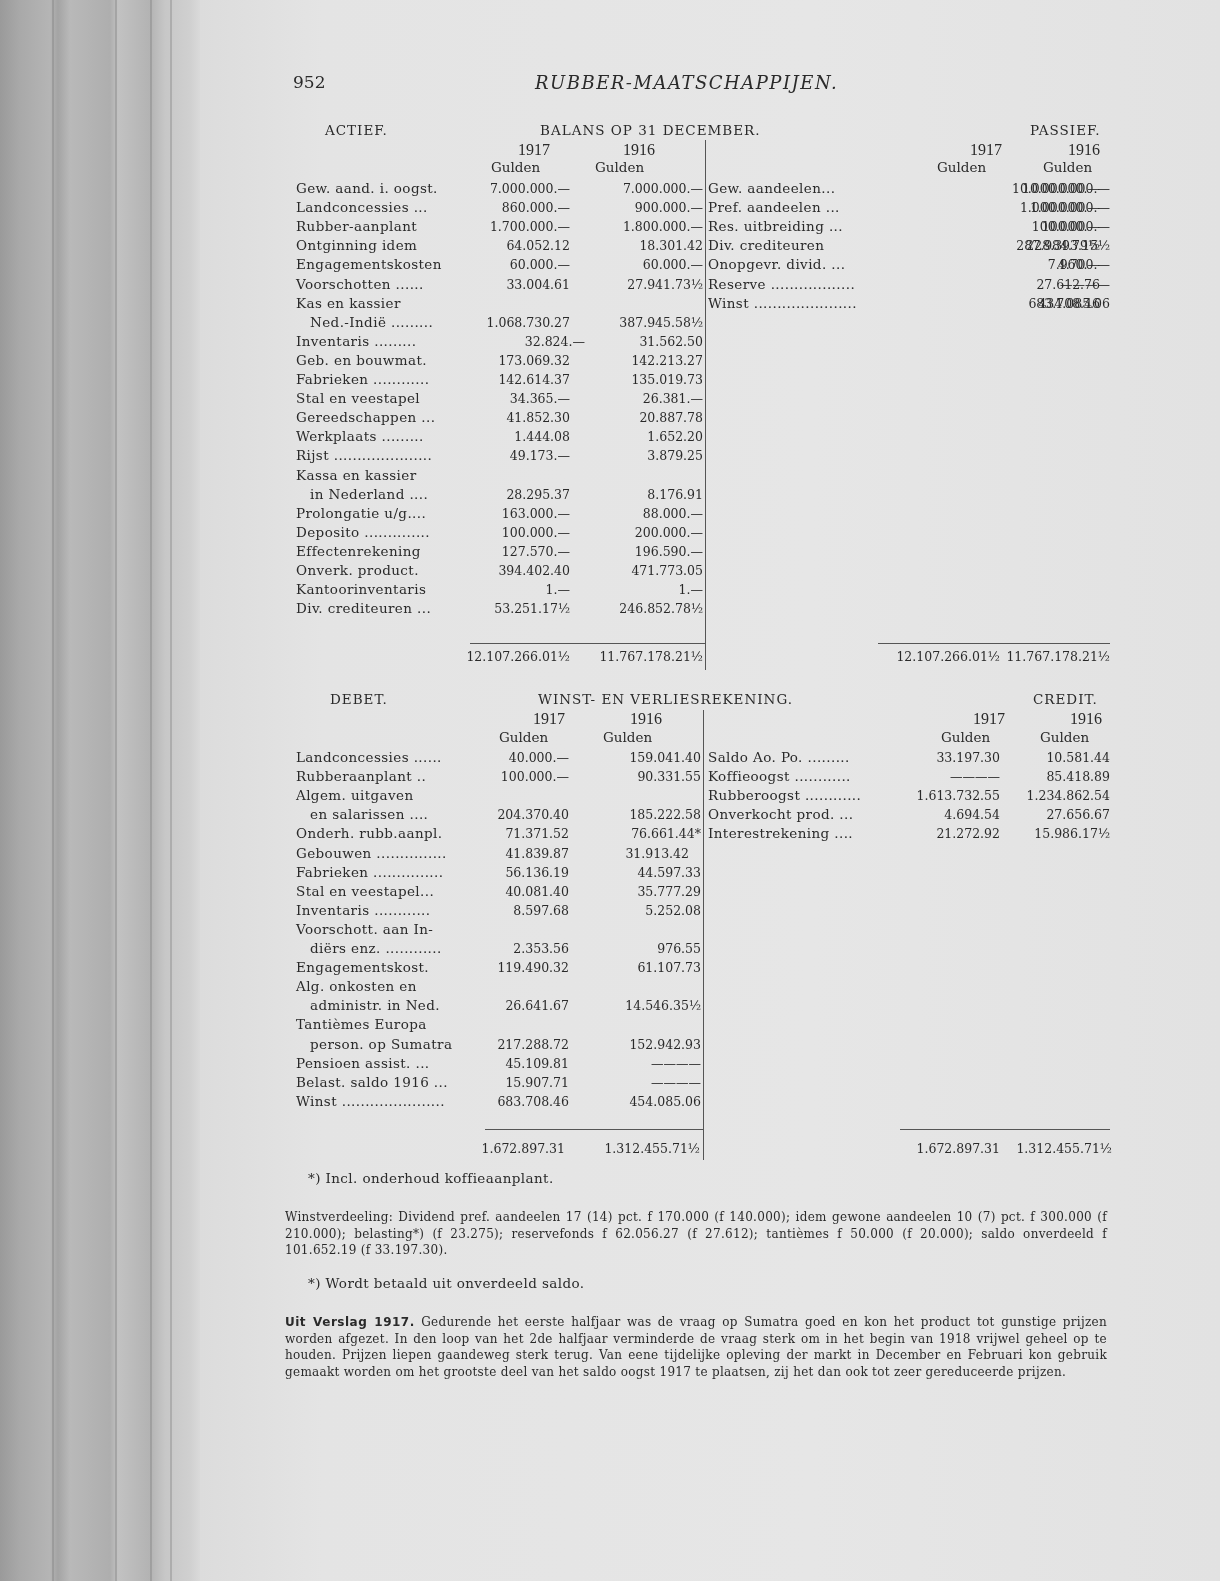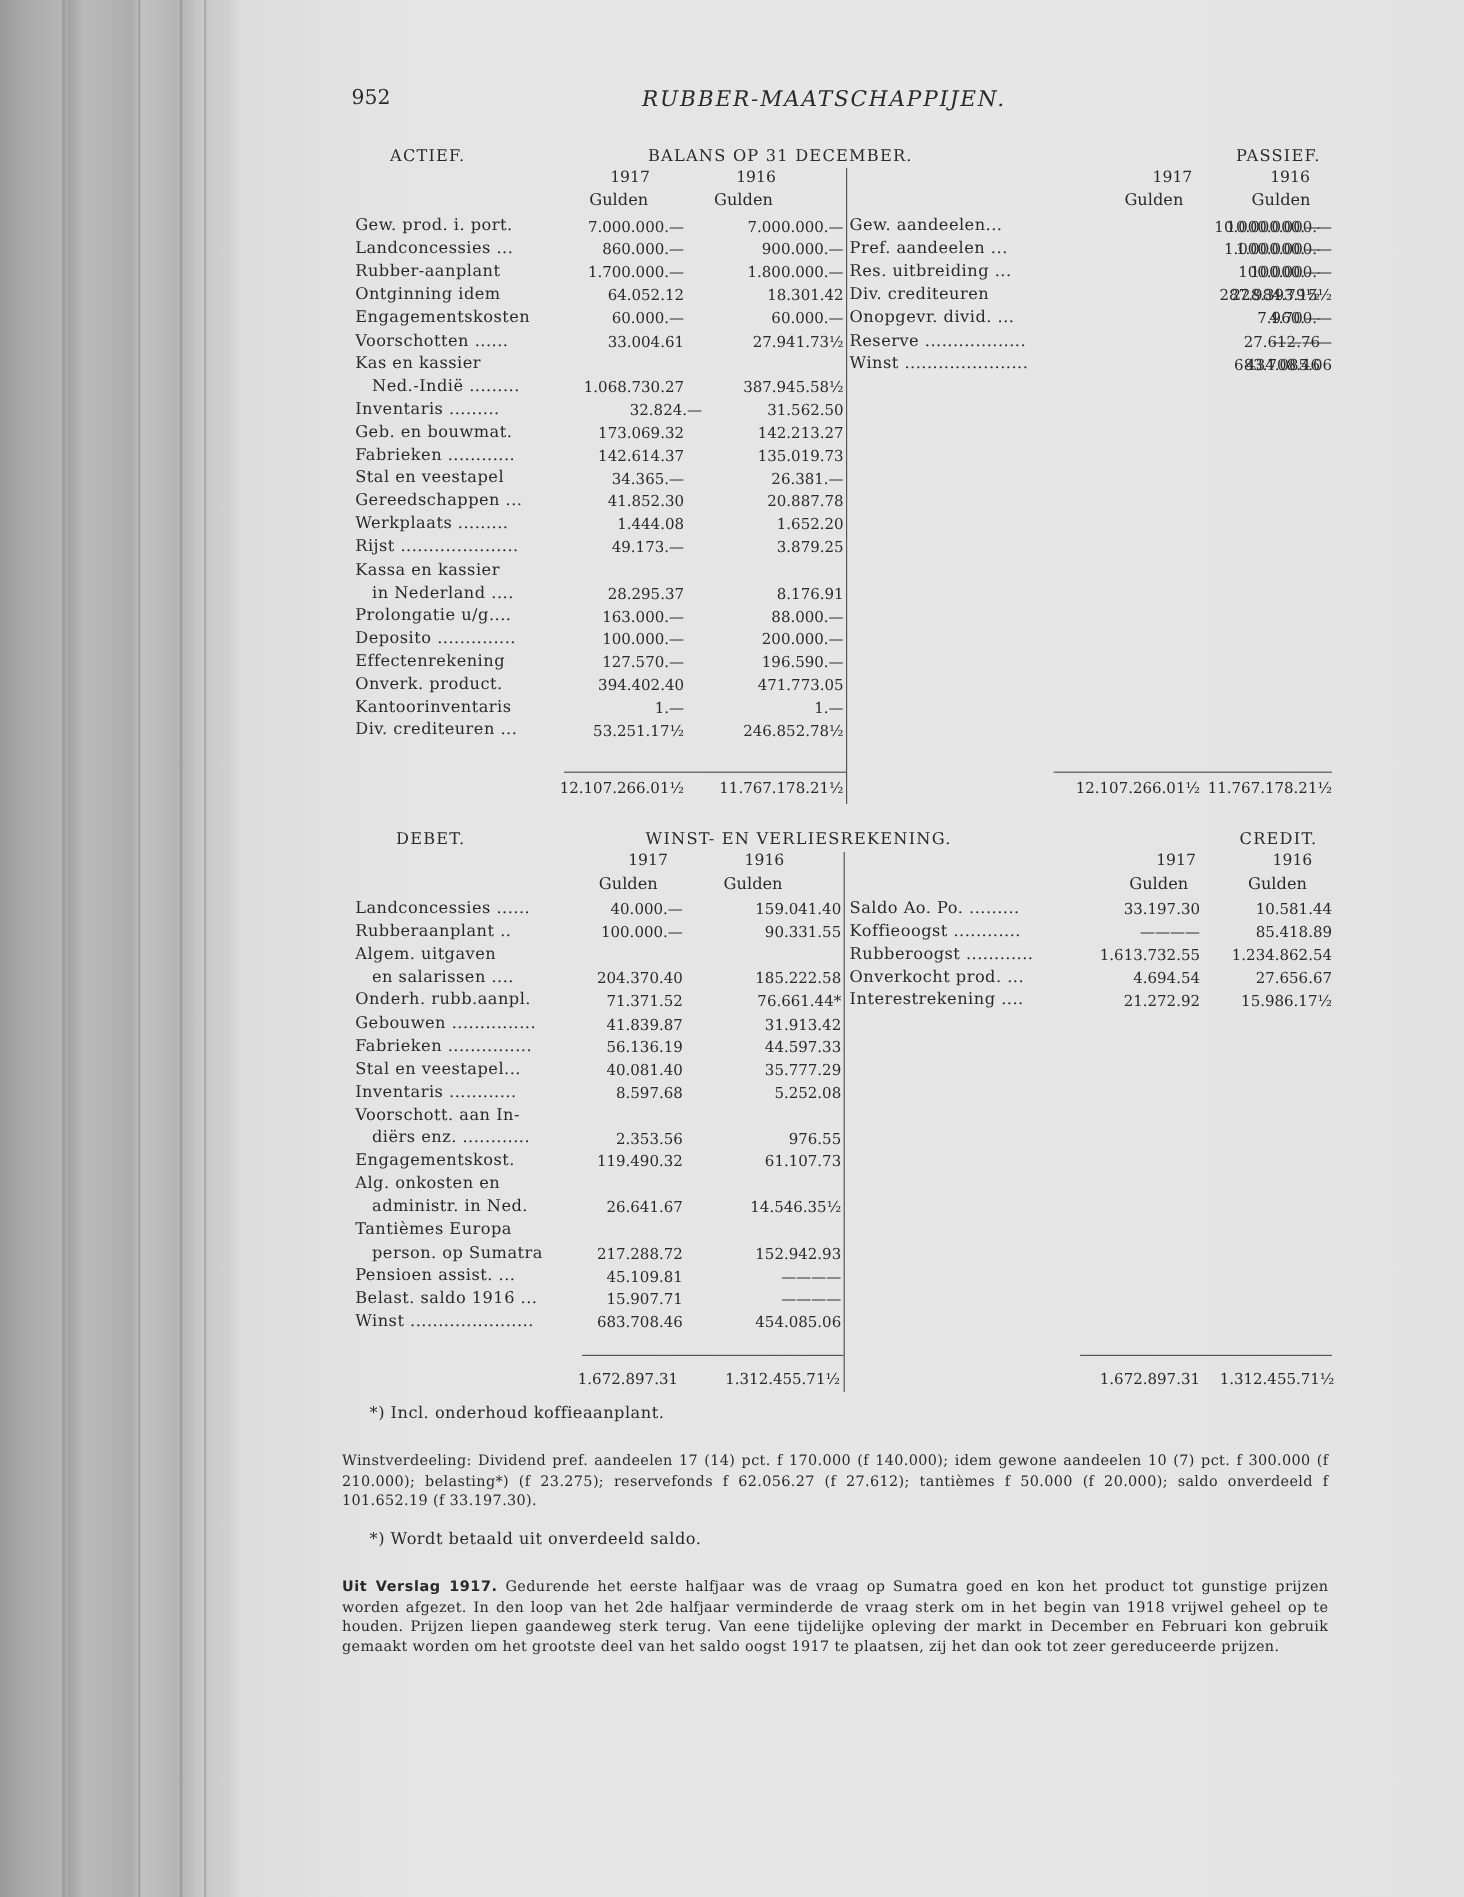--- a/index.html
+++ b/index.html
@@ -16,21 +16,21 @@
     }
     .binding .strip { position: absolute; top: 0; bottom: 0; width: 2px; background: rgba(120,120,120,0.35); }
     .page {
       position: absolute; left: 200px; top: 0; width: 1020px; height: 1581px;
       background: linear-gradient(90deg, #dcdcdc 0%, #e4e4e4 12%, #e6e6e6 60%, #e2e2e2 100%);
     }
     .abs { position: absolute; white-space: nowrap; }
     .page-number { left: 93px; top: 72px; font-size: 17px; }
     .running-title { left: 335px; top: 72px; font-size: 18px; font-style: italic; letter-spacing: 1.5px; }
     .head { font-size: 13.5px; letter-spacing: 1px; text-align: center; }
-    .yr { font-size: 13px; text-align: center; }
+    .yr { font-size: 16px; text-align: right; font-family: Liberation Serif, serif; }
     .row { position: absolute; font-size: 13.5px; height: 19px; line-height: 19px; letter-spacing: 0.4px; }
     .row .lbl { position: absolute; left: 0; white-space: nowrap; }
     .row .v1, .row .v2 { position: absolute; text-align: right; white-space: nowrap; font-size: 12.5px; letter-spacing: 0; }
     .vline { position: absolute; width: 1px; background: #555; }
     .hline { position: absolute; height: 1px; background: #555; }
     .para { position: absolute; font-size: 12px; line-height: 16.5px; letter-spacing: 0.3px; text-align: justify; }
     .para b { font-family: "DejaVu Sans", sans-serif; font-weight: bold; letter-spacing: 0.5px; }
     .note { position: absolute; font-size: 13.5px; letter-spacing: 0.4px; }
   </style>
 </head>
@@ -59,21 +59,21 @@
 
   <div class="abs" style="left:291px; top:159px; font-size:13.5px">Gulden</div>
   <div class="abs" style="left:395px; top:159px; font-size:13.5px">Gulden</div>
   <div class="abs" style="left:737px; top:159px; font-size:13.5px">Gulden</div>
   <div class="abs" style="left:843px; top:159px; font-size:13.5px">Gulden</div>
 
   <div class="vline" style="left:505px; top:140px; height:530px"></div>
 
   <div id="actief-rows">
       <div class="row" style="left: 96px; top: 179px; width: 407px;">
-        <span class="lbl">Gew. prod. i. port.</span>
+        <span class="lbl">Gew. aand. i. oogst.</span>
         <span class="v1" style="right: 133px;">7.000.000.—</span>
         <span class="v2" style="right: 0px;">7.000.000.—</span>
       </div>
       <div class="row" style="left: 96px; top: 198.1px; width: 407px;">
         <span class="lbl">Landconcessies ...</span>
         <span class="v1" style="right: 133px;">860.000.—</span>
         <span class="v2" style="right: 0px;">900.000.—</span>
       </div>
       <div class="row" style="left: 96px; top: 217.2px; width: 407px;">
         <span class="lbl">Rubber-aanplant</span>
@@ -264,21 +264,21 @@
         <span class="v2" style="right: 0px;">185.222.58</span>
       </div>
       <div class="row" style="left: 96px; top: 824.4px; width: 405px;">
         <span class="lbl">Onderh. rubb.aanpl.</span>
         <span class="v1" style="right: 132px;">71.371.52</span>
         <span class="v2" style="right: 0px;">76.661.44*</span>
       </div>
       <div class="row" style="left: 96px; top: 843.5px; width: 405px;">
         <span class="lbl">Gebouwen ...............</span>
         <span class="v1" style="right: 132px;">41.839.87</span>
-        <span class="v2" style="right: 0px;">31.913.42</span>
+        <span class="v2" style="right: 12px;">31.913.42</span>
       </div>
       <div class="row" style="left: 96px; top: 862.6px; width: 405px;">
         <span class="lbl">Fabrieken ...............</span>
         <span class="v1" style="right: 132px;">56.136.19</span>
         <span class="v2" style="right: 0px;">44.597.33</span>
       </div>
       <div class="row" style="left: 96px; top: 881.7px; width: 405px;">
         <span class="lbl">Stal en veestapel...</span>
         <span class="v1" style="right: 132px;">40.081.40</span>
         <span class="v2" style="right: 0px;">35.777.29</span>

